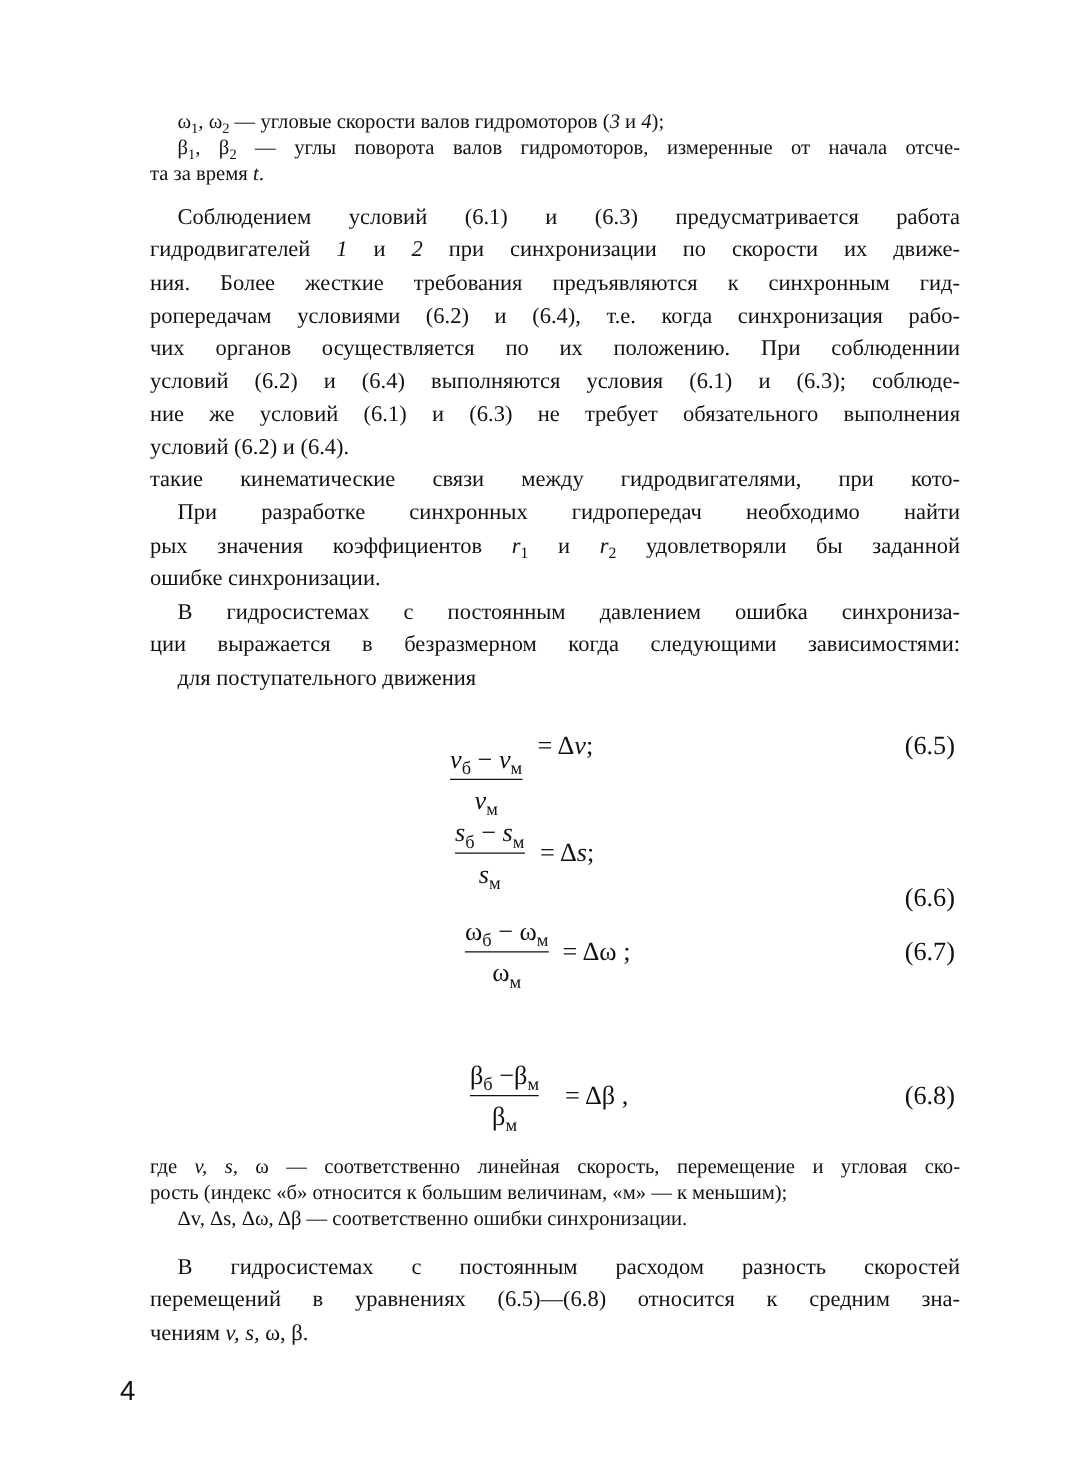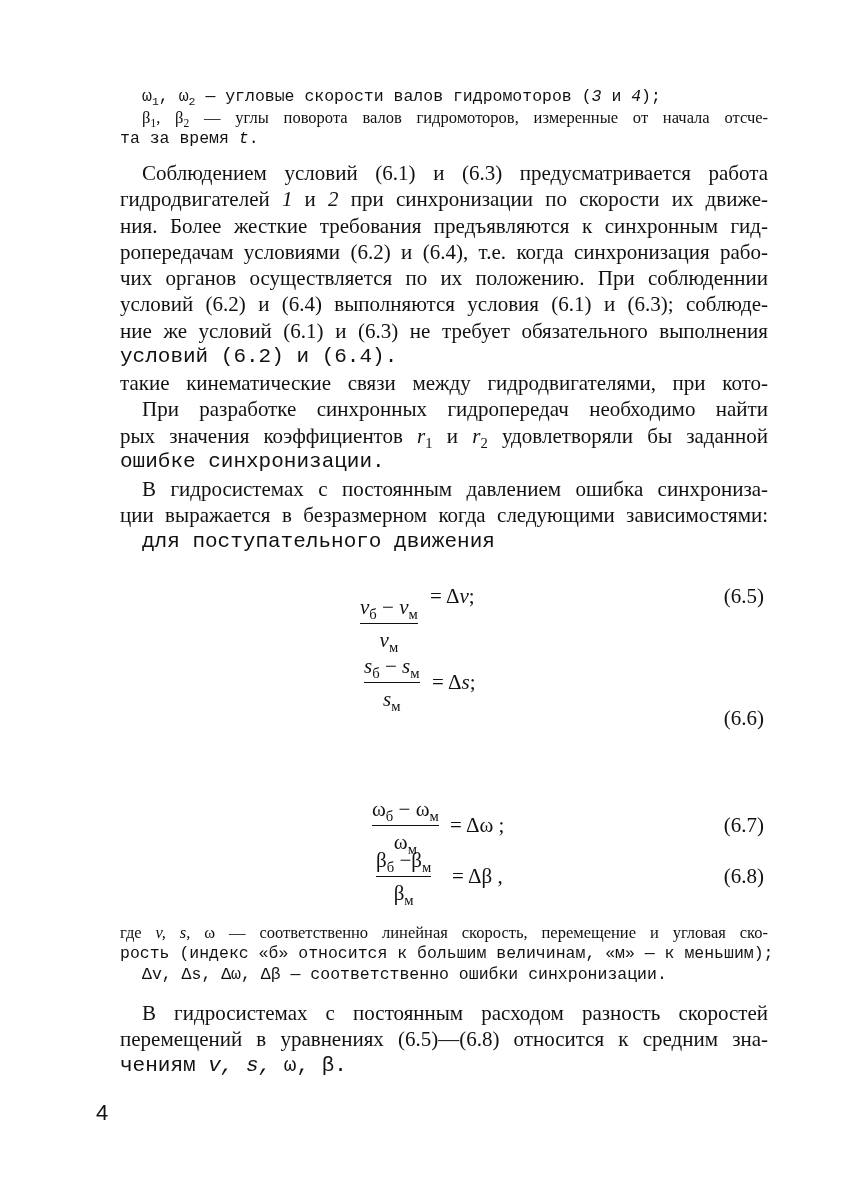--- a/index.html
+++ b/index.html
@@ -1,21 +1,21 @@
 <!DOCTYPE html>
 <html><head>
 <meta charset="utf-8">
 <style>
   html, body { margin: 0; padding: 0; background: #ffffff; }
   body { width: 857px; height: 1182px; position: relative; overflow: hidden; color: #111; font-family: "Liberation Serif", "DejaVu Serif", serif; }
   .page { position: absolute; left: 0; top: 0; width: 857px; height: 1182px; }
   .small { position: absolute; left: 120px; width: 648px; font-size: 16.5px; line-height: 21px; }
-  .body { position: absolute; left: 120px; width: 648px; font-size: 21px; line-height: 26.3px; }
+  .body { position: absolute; left: 120px; width: 648px; font-size: 18px; line-height: 26.3px; }
   .line { display: block; white-space: nowrap; text-align: justify; text-align-last: justify; }
-  .line.last { text-align-last: left; font-family: Liberation Mono, monospace; }
+  .line.last { text-align-last: left; }
   .indent { padding-left: 22px; }
   .noindent { padding-left: 0; }
   i, .it { font-style: italic; }
   sub { font-size: 70%; vertical-align: -0.35em; line-height: 0; }
   .eq { position: absolute; left: 120px; width: 648px; height: 70px; font-size: 21px; }
   .frac { position: absolute; display: inline-block; text-align: center; }
   .frac .num, .frac .den { display: block; text-align: center; white-space: nowrap; }
   .frac .bar { display: block; height: 1px; background: #111; margin: 3px 0 4px 0; }
   .eq .rhs { position: absolute; white-space: nowrap; text-align: right; }
   .eq .eqnum { position: absolute; right: 4px; white-space: nowrap; }
@@ -70,21 +70,21 @@
     <span class="frac" style="left:244px;">
       <span class="num"><i>s</i><sub>б</sub><span> − </span><i>s</i><sub>м</sub></span>
       <span class="bar"></span>
       <span class="den"><i>s</i><sub>м</sub></span>
     </span>
     <span class="rhs" style="left:312px; top:16px;"><span>= Δ</span><i>s</i><span>;</span></span>
     <span class="eqnum" style="top:16px;margin-top:36px;">(6.6)</span>
   </div>
 
 
-  <div class="eq" style="top:797px;">
+  <div class="eq" style="top:733px;">
     <span class="frac" style="left:252px;">
       <span class="num"><span>ω</span><sub>б</sub><span> − </span><span>ω</span><sub>м</sub></span>
       <span class="bar"></span>
       <span class="den"><span>ω</span><sub>м</sub></span>
     </span>
     <span class="rhs" style="left:330px; top:16px;"><span>= Δ</span><span>ω</span><span> ;</span></span>
     <span class="eqnum" style="top:16px;">(6.7)</span>
   </div>
 
   <div class="eq" style="top:848px;">

